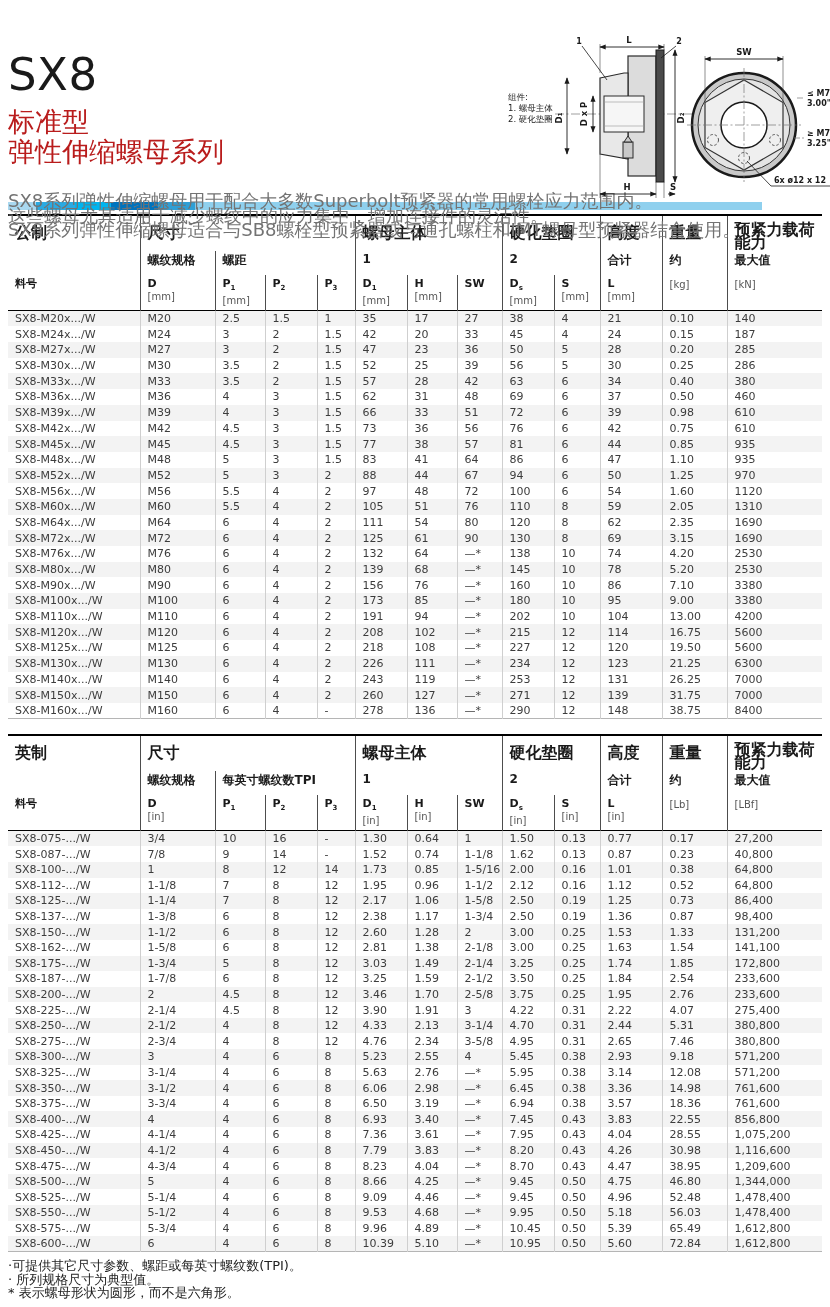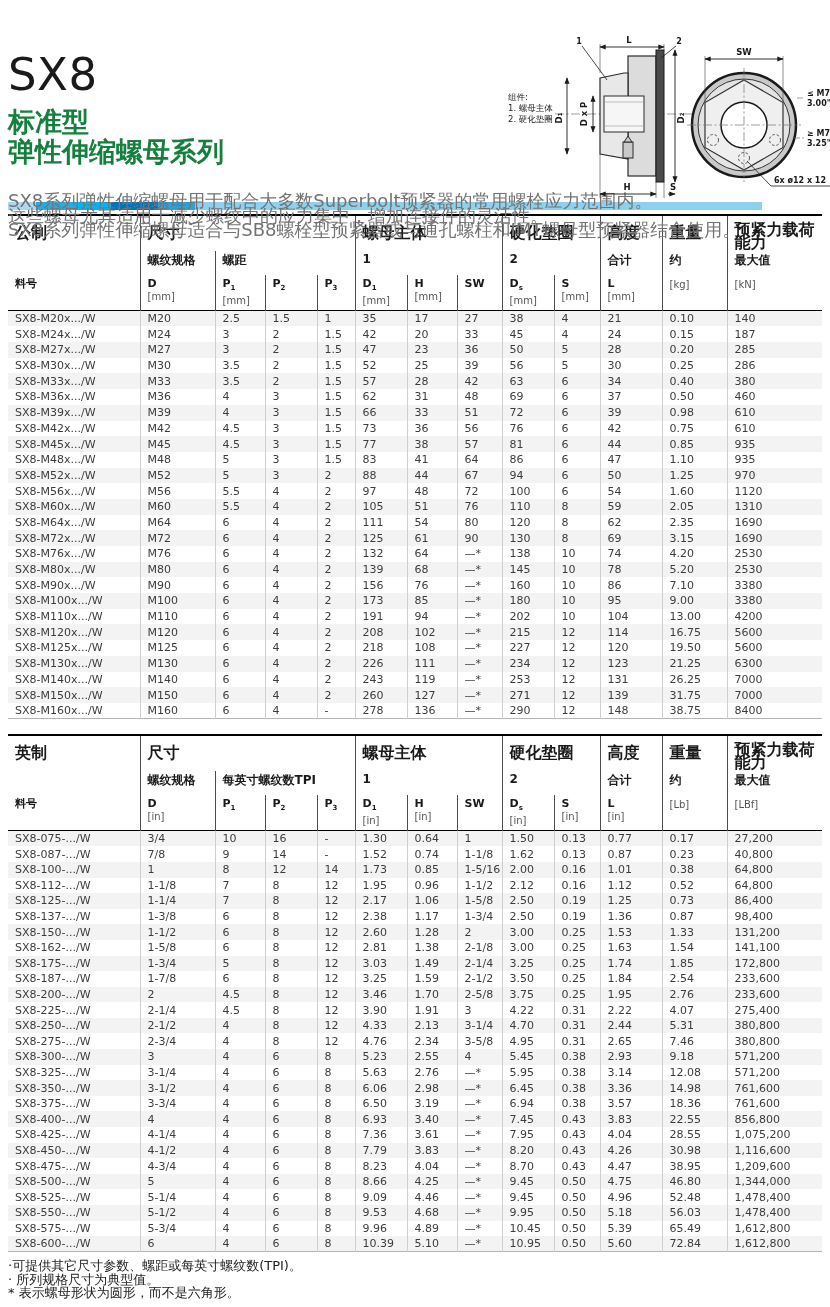--- a/index.html
+++ b/index.html
@@ -3,21 +3,21 @@
 <meta charset="utf-8">
 <style>
   * { margin:0; padding:0; box-sizing:border-box; }
   html,body { background:#ffffff; }
   body { width:830px; height:1307px; font-family:"DejaVu Sans","Liberation Sans",sans-serif; color:#333; position:relative; overflow:hidden; }
   .page { position:relative; width:830px; height:1307px; padding:0 8px; }
 
   
   .header-section { position:relative; height:202px; }
   .page-title { padding-top:52px; font-size:45px; font-weight:400; color:#1a1a1a; letter-spacing:0.5px; line-height:1.0; }
-  .page-sub { font-size:27px; font-weight:700; color:#15803d; line-height:1.12; }
+  .page-sub { font-size:27px; font-weight:400; color:#b91c1c; line-height:1.12; }
   .page-sub.first { margin-top:10px; }
   .desc { margin-top:27px; font-size:18px; line-height:14.5px; color:#737373; }
 
   
   .components-note { position:absolute; left:500px; top:92px; font-size:8.5px; line-height:11px; color:#222; }
 
   
   .diagram { position:absolute; left:495px; top:18px; width:335px; height:188px; }
   svg text { font-family:"DejaVu Sans","Liberation Sans",sans-serif; font-size:8px; font-weight:700; fill:#1a1a1a; }
   svg text.dim { font-size:8.5px; }

